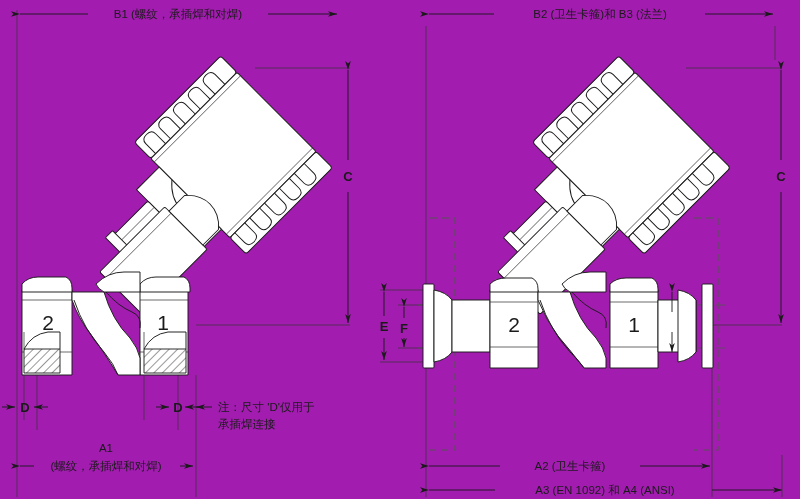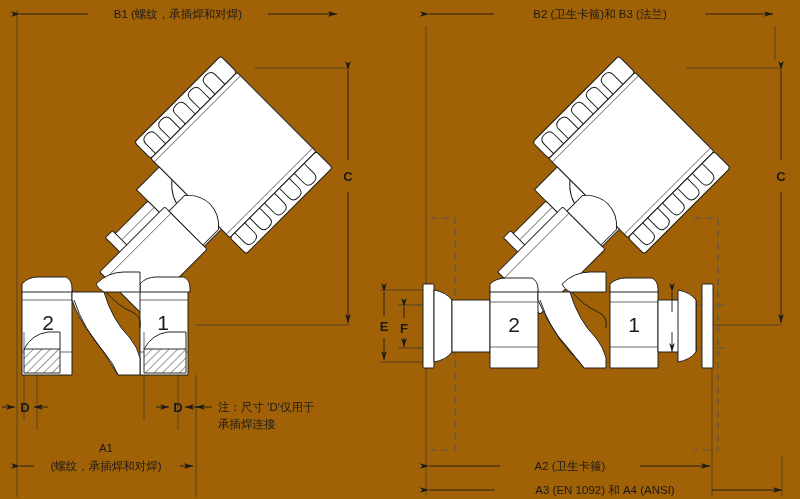--- a/index.html
+++ b/index.html
@@ -4,21 +4,21 @@
 <style>
   html, body {
     margin: 0;
     padding: 0;
     background: #ffffff;
   }
   #root {
     position: relative;
     width: 800px;
     height: 499px;
-    background: #a16207;
+    background: #a21caf;
     font-family: "Liberation Sans", "DejaVu Sans", sans-serif;
     overflow: hidden;
   }
   #drawing-svg {
     position: absolute;
     left: 0;
     top: 0;
     width: 800px;
     height: 499px;
   }

